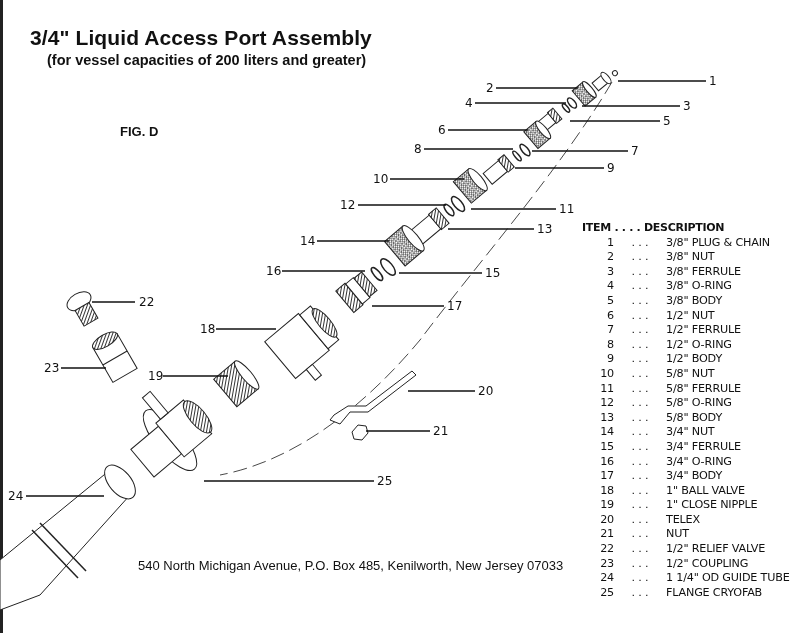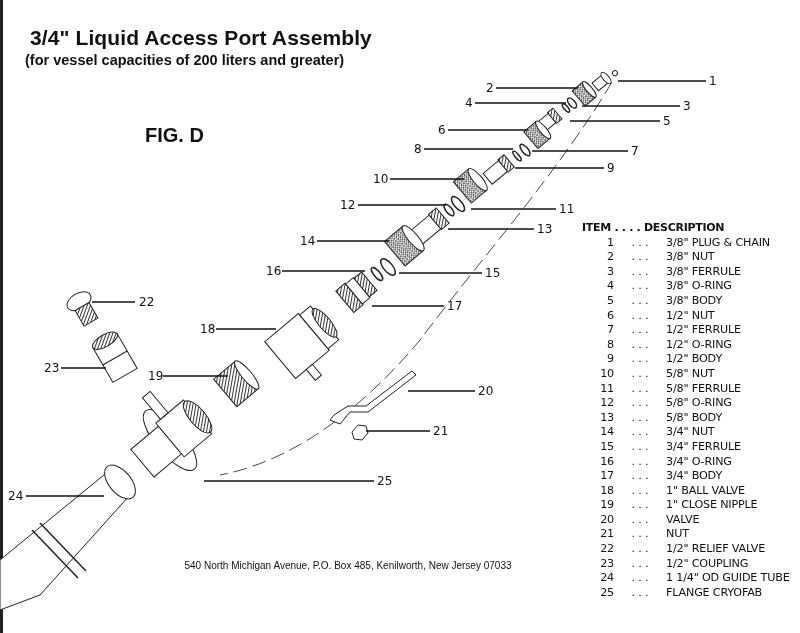--- a/index.html
+++ b/index.html
@@ -1,33 +1,33 @@
 <!DOCTYPE html>
 <html><head>
 <meta charset="utf-8">
 <style>
   html, body { margin: 0; padding: 0; background: #ffffff; }
   body { width: 800px; height: 633px; position: relative; overflow: hidden;
          font-family: "Liberation Sans", sans-serif; color: #111; }
   .left-edge { position: absolute; left: 0; top: 0; width: 3px; height: 633px; background: #222; }
   .title { position: absolute; left: 30px; top: 26px; font-size: 21px; font-weight: bold;
            letter-spacing: 0.1px; white-space: nowrap; }
-  .subtitle { position: absolute; left: 25px; top: 52px; font-size: 14.5px; font-weight: bold; white-space: nowrap; }
-  .fig { position: absolute; left: 145px; top: 124px; font-size: 20px; font-weight: bold; }
+  .subtitle { position: absolute; left: 47px; top: 52px; font-size: 14.5px; font-weight: bold; white-space: nowrap; }
+  .fig { position: absolute; left: 120px; top: 124px; font-size: 13px; font-weight: bold; }
   svg.drawing { position: absolute; left: 0; top: 0; }
   .callout { font-family: "DejaVu Sans", sans-serif; font-size: 12px; fill: #111; }
   .parts { position: absolute; left: 582px; top: 221px; font-family: "DejaVu Sans", sans-serif;
            font-size: 11.2px; line-height: 14.6px; }
   .parts .hdr { font-weight: bold; font-size: 11px; letter-spacing: -0.3px; margin-bottom: 0px; white-space: nowrap; }
   .parts .row { display: flex; white-space: nowrap; letter-spacing: -0.2px; }
   .parts .num { width: 32px; text-align: right; }
   .parts .dots { width: 52px; text-align: center; }
   .footer { position: absolute; left: 138px; top: 558px; width: 420px; text-align: center; }
   .footer .co { font-weight: bold; font-size: 12.5px; line-height: 15px; }
-  .footer .addr { font-size: 10px; line-height: 15px; white-space: nowrap; }
+  .footer .addr { font-size: 13px; line-height: 15px; white-space: nowrap; }
   .footer .phone { font-weight: bold; font-size: 12.5px; line-height: 15px; white-space: nowrap; }
 </style>
 </head>
 <body>
 
 <div class="left-edge"></div>
 
 <div class="title">3/4" Liquid Access Port Assembly</div>
 <div class="subtitle">(for vessel capacities of 200 liters and greater)</div>
 <div class="fig">FIG. D</div>
@@ -300,21 +300,21 @@
         <span>1" BALL VALVE</span>
       </div>
       <div class="row">
         <span class="num">19</span>
         <span class="dots">. . .</span>
         <span>1" CLOSE NIPPLE</span>
       </div>
       <div class="row">
         <span class="num">20</span>
         <span class="dots">. . .</span>
-        <span>VALVE</span>
+        <span>TELEX</span>
       </div>
       <div class="row">
         <span class="num">21</span>
         <span class="dots">. . .</span>
         <span>NUT</span>
       </div>
       <div class="row">
         <span class="num">22</span>
         <span class="dots">. . .</span>
         <span>1/2" RELIEF VALVE</span>

